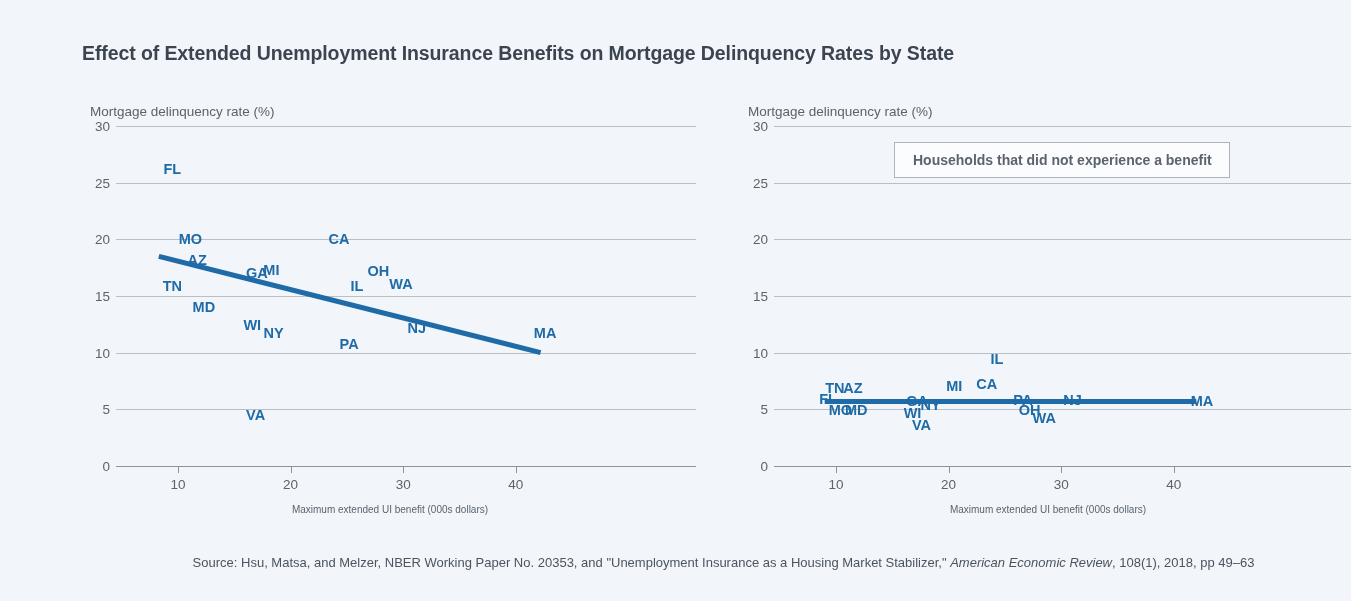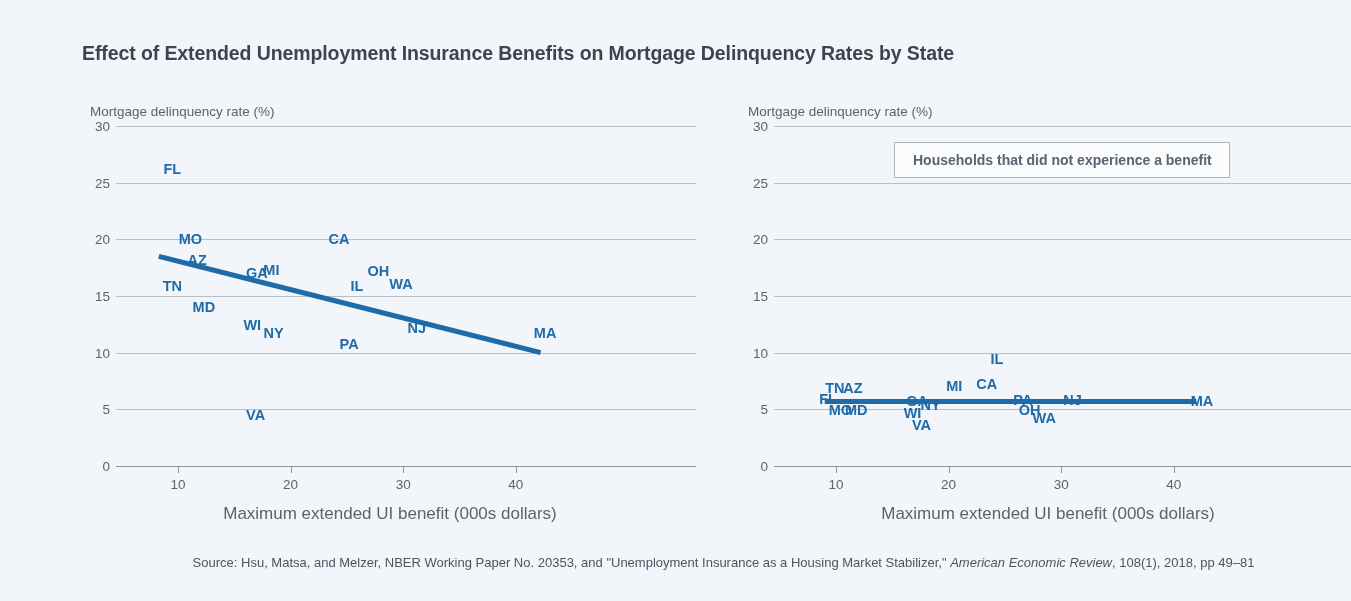--- a/index.html
+++ b/index.html
@@ -89,21 +89,21 @@
     font-size: 13.5px;
     color: #5a636e;
     transform: translateX(-50%);
     white-space: nowrap;
   }
   .xlabel {
     position: absolute;
     width: 612px;
     left: 0;
     text-align: center;
-    font-size: 17px;
+    font-size: 10px;
     color: #5a636e;
   }
   .legend-box {
     position: absolute;
     background: #fbfcfd;
     border: 1px solid #adb4bc;
     font-size: 14px;
     font-weight: 700;
     color: #5a636e;
     padding: 9px 18px;
@@ -238,16 +238,16 @@
         <div class="point-label" style="left: 287.65px; top: 284.467px;">OH</div>
         <div class="point-label" style="left: 302.291px; top: 292.4px;">WA</div>
         <div class="point-label" style="left: 330.447px; top: 274.267px;">NJ</div>
         <div class="point-label" style="left: 459.961px; top: 275.4px;">MA</div>
       </div>
     <div class="legend-box" id="legend-right" style="left: 152px; top: 38px; width: 336px; text-align: center;">Households that did not experience a benefit</div>
     <div class="xlabel" id="xlabel-right" style="top: 400px;">Maximum extended UI benefit (000s dollars)</div>
   </div>
 
   <div class="source">
-    <span>Source: Hsu, Matsa, and Melzer, NBER Working Paper No. 20353, and "Unemployment Insurance as a Housing Market Stabilizer," </span><em>American Economic Review</em><span>, 108(1), 2018, pp 49–81</span>
+    <span>Source: Hsu, Matsa, and Melzer, NBER Working Paper No. 20353, and "Unemployment Insurance as a Housing Market Stabilizer," </span><em>American Economic Review</em><span>, 108(1), 2018, pp 49–63</span>
   </div>
 
 </div>
 
 </body></html>

